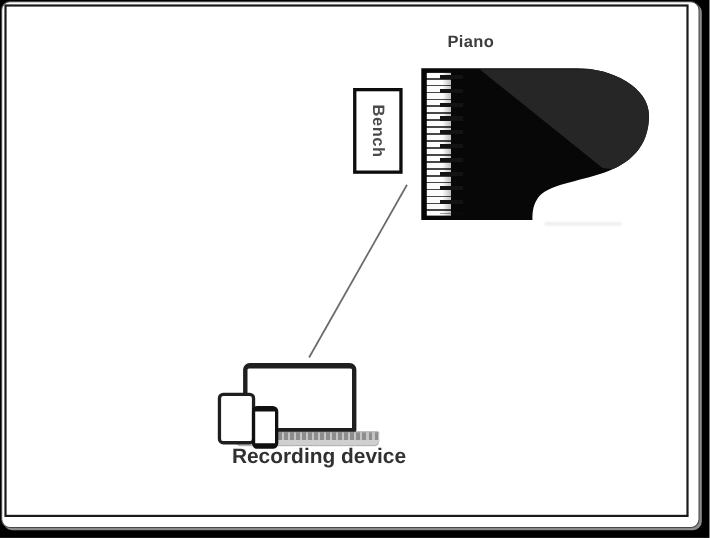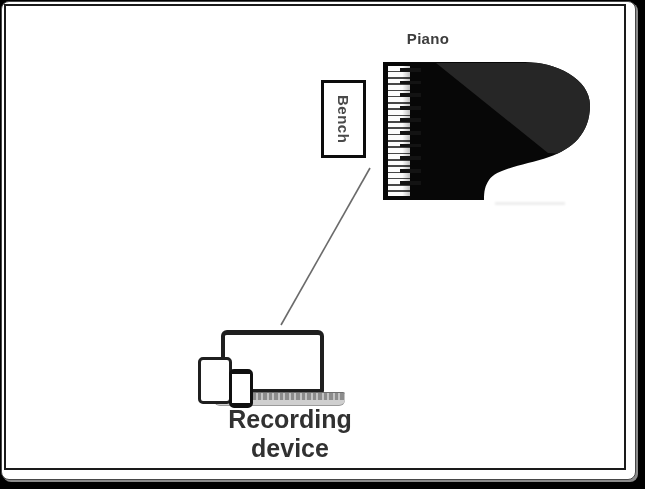--- a/index.html
+++ b/index.html
@@ -76,21 +76,21 @@
     border:3px solid var(--device_border,#1f1f1f);border-radius:5px;
   }
   .phone{
     position:absolute;left:229px;top:369px;width:24px;height:39px;
     box-sizing:border-box;background:#fff;
     border:3px solid #101010;border-top-width:5px;border-bottom-width:5px;
     border-radius:5px;
   }
   .recording-label{
     position:absolute;left:200px;top:405px;width:180px;
-    text-align:center;font-size:25px;font-weight:bold;
+    text-align:center;font-size:19px;font-weight:bold;
     color:var(--recording_label_color,#313131);
   }
 </style>
 </head>
 <body>
 
 <div class="canvas">
   <div class="sheet"></div>
   <div class="inner-frame"></div>
 

